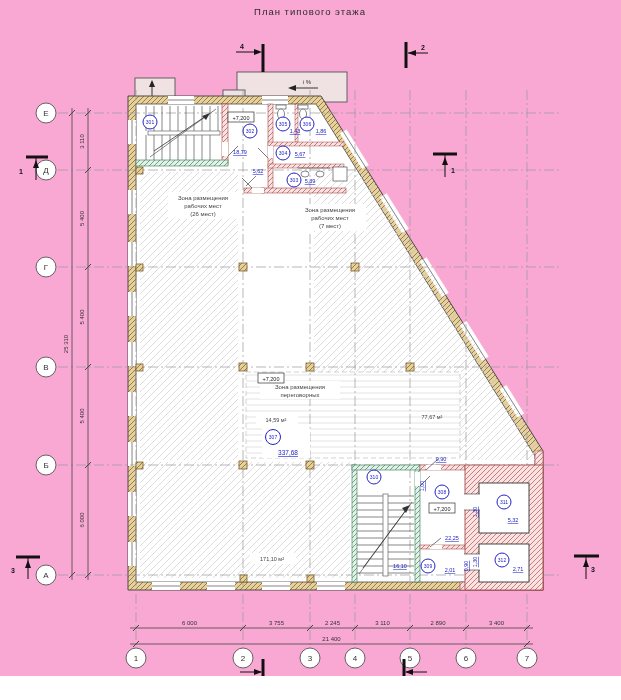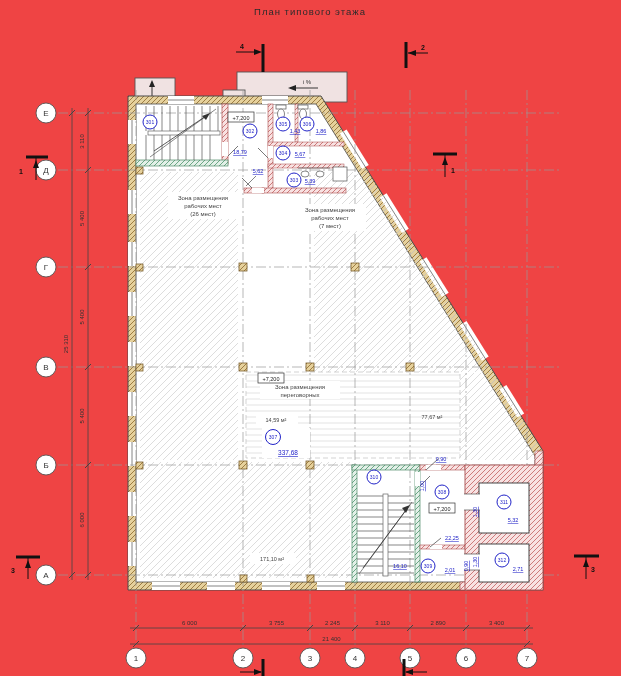--- a/index.html
+++ b/index.html
@@ -1,16 +1,16 @@
 <!DOCTYPE html>
 <html><head>
 <meta charset="utf-8">
 <style>
   html,body{margin:0;padding:0;background:#ffffff;}
-  .page{position:relative;width:621px;height:676px;background:#ef4444;overflow:hidden;text-align:center;}
+  .page{position:relative;width:621px;height:676px;background:#f9a8d4;overflow:hidden;text-align:center;}
   svg{display:block;}
   svg text{font-family:"Liberation Sans","DejaVu Sans",sans-serif;fill:#333;}
   .t-title{font-size:9.5px;fill:#2b2b2b;letter-spacing:1px;}
   .t-bub{font-size:8px;fill:#333;}
   .t-dim{font-size:6px;fill:#333;}
   .t-blue{font-size:5.5px;fill:#2224c8;}
   .t-blue.u{text-decoration:underline;}
   .t-room{font-size:5px;fill:#2224c8;}
   .t-zone{font-size:6px;fill:#444;}
   .t-area{font-size:5.5px;fill:#444;}

